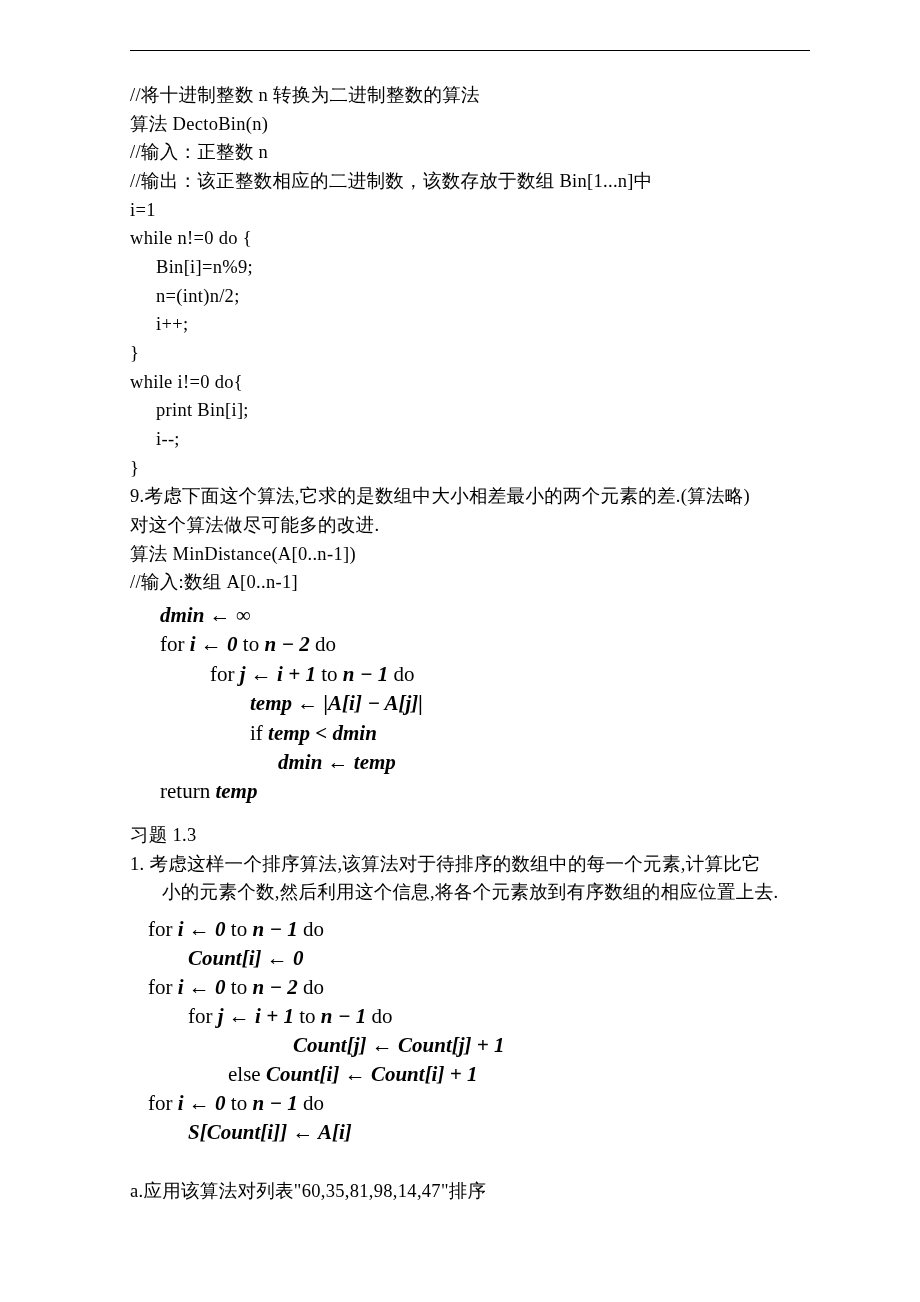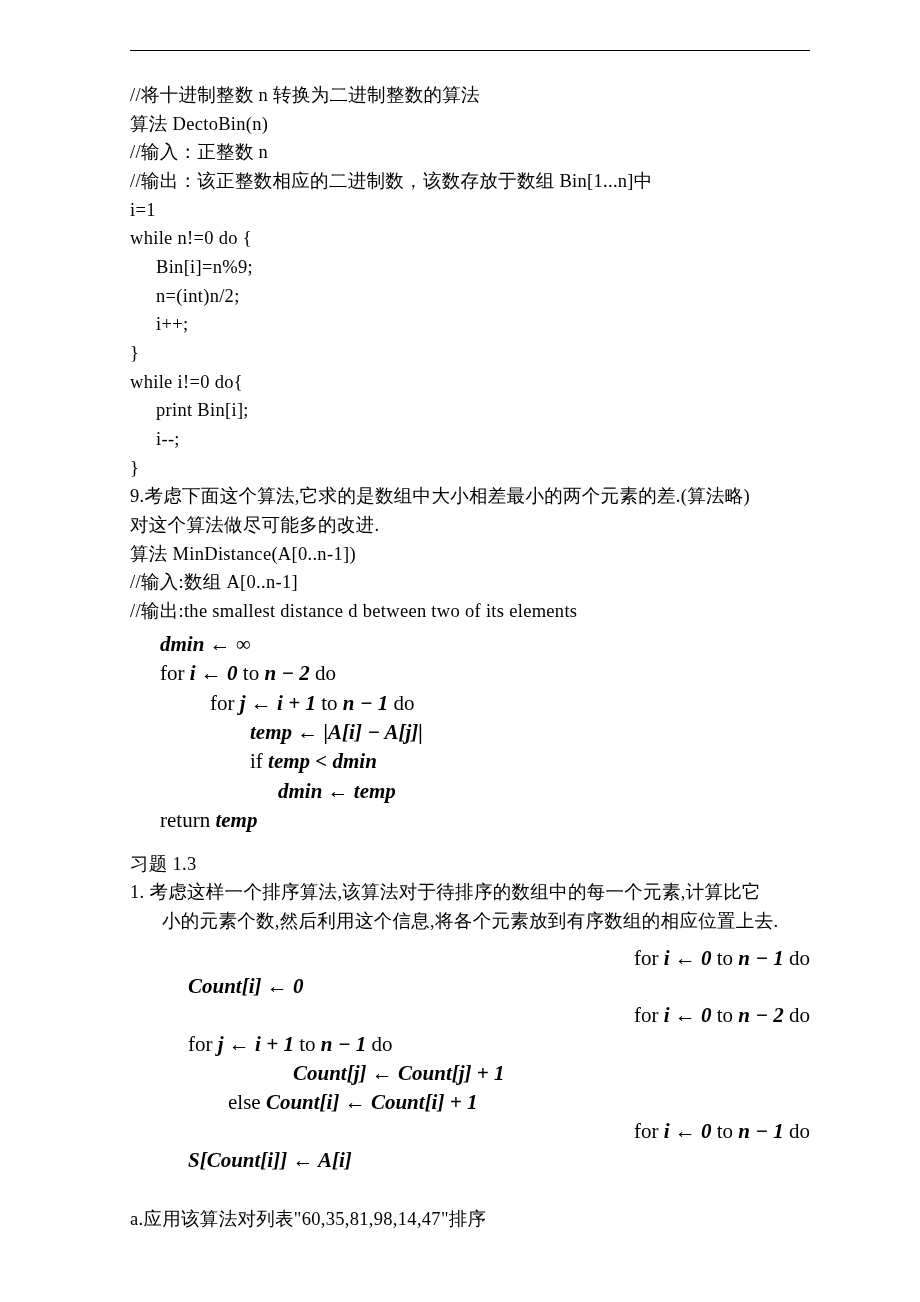--- a/index.html
+++ b/index.html
@@ -50,21 +50,21 @@
   .pseudo .l4 { padding-left: 118px; }
   .pseudo2 {
     font-family: "Times New Roman", serif;
     font-size: 21px;
     line-height: 1.38;
     padding-left: 18px;
     margin-top: 8px;
     margin-bottom: 30px;
   }
   .pseudo2 div { white-space: pre; }
-  .pseudo2 .l1 { padding-left: 0px; text-align: right; }
+  .pseudo2 .l1 { padding-left: 0px; }
   .pseudo2 .l2 { padding-left: 40px; }
   .pseudo2 .l3 { padding-left: 80px; }
   .pseudo2 .l4 { padding-left: 145px; }
   .exercise-indent {
     padding-left: 32px;
   }
 </style>
 </head>
 <body>
 
@@ -87,21 +87,20 @@
     <p class="code-line indented">print Bin[i];</p>
     <p class="code-line indented">i--;</p>
     <p class="code-line">}</p>
   </div>
 
   <div class="section">
     <p>9.考虑下面这个算法,它求的是数组中大小相差最小的两个元素的差.(算法略)</p>
     <p>对这个算法做尽可能多的改进.</p>
     <p>算法 MinDistance(A[0..n-1])</p>
     <p>//输入:数组 A[0..n-1]</p>
-    <p>//输出:the smallest distance d between two of its elements</p>
   </div>
 
   <div class="pseudo">
     <div class="l1"><span class="italic">dmin ← ∞</span></div>
     <div class="l1"><span>for </span><span class="italic">i ← 0 </span><span>to </span><span class="italic">n − 2 </span><span>do</span></div>
     <div class="l2"><span>for </span><span class="italic">j ← i + 1 </span><span>to </span><span class="italic">n − 1 </span><span>do</span></div>
     <div class="l3"><span class="italic">temp ← |A[i] − A[j]|</span></div>
     <div class="l3"><span>if </span><span class="italic">temp &lt; dmin</span></div>
     <div class="l4"><span class="italic">dmin ← temp</span></div>
     <div class="l1"><span>return </span><span class="italic">temp</span></div>

